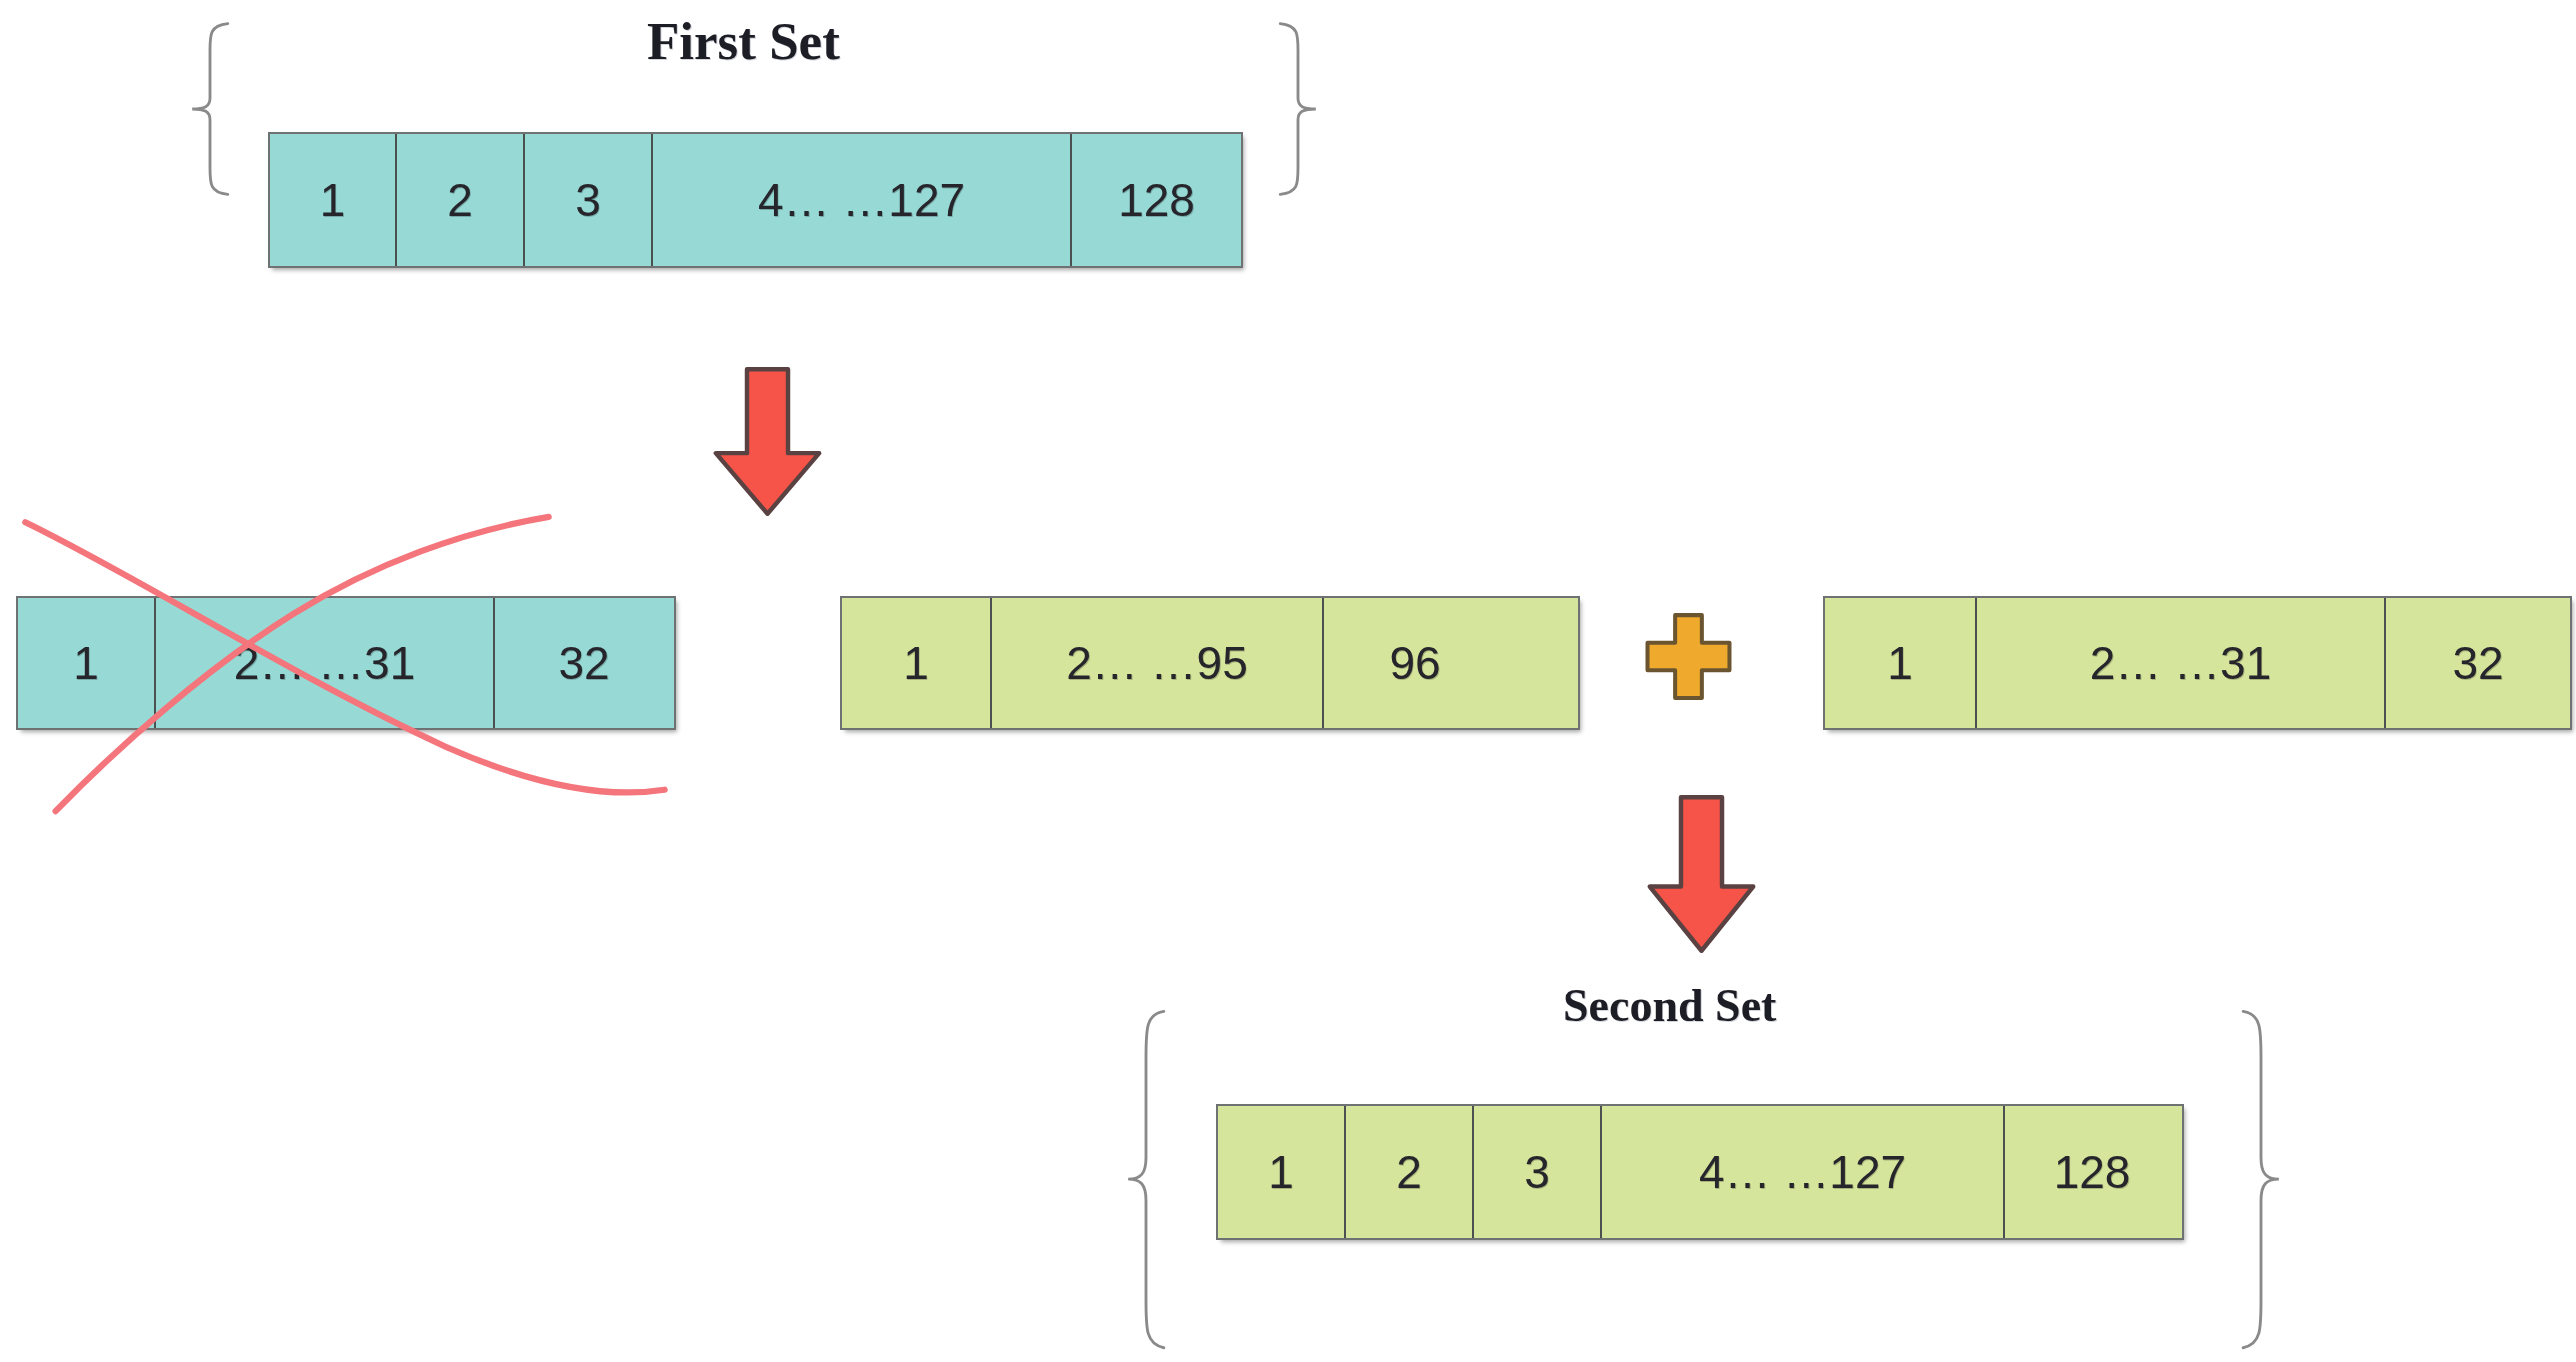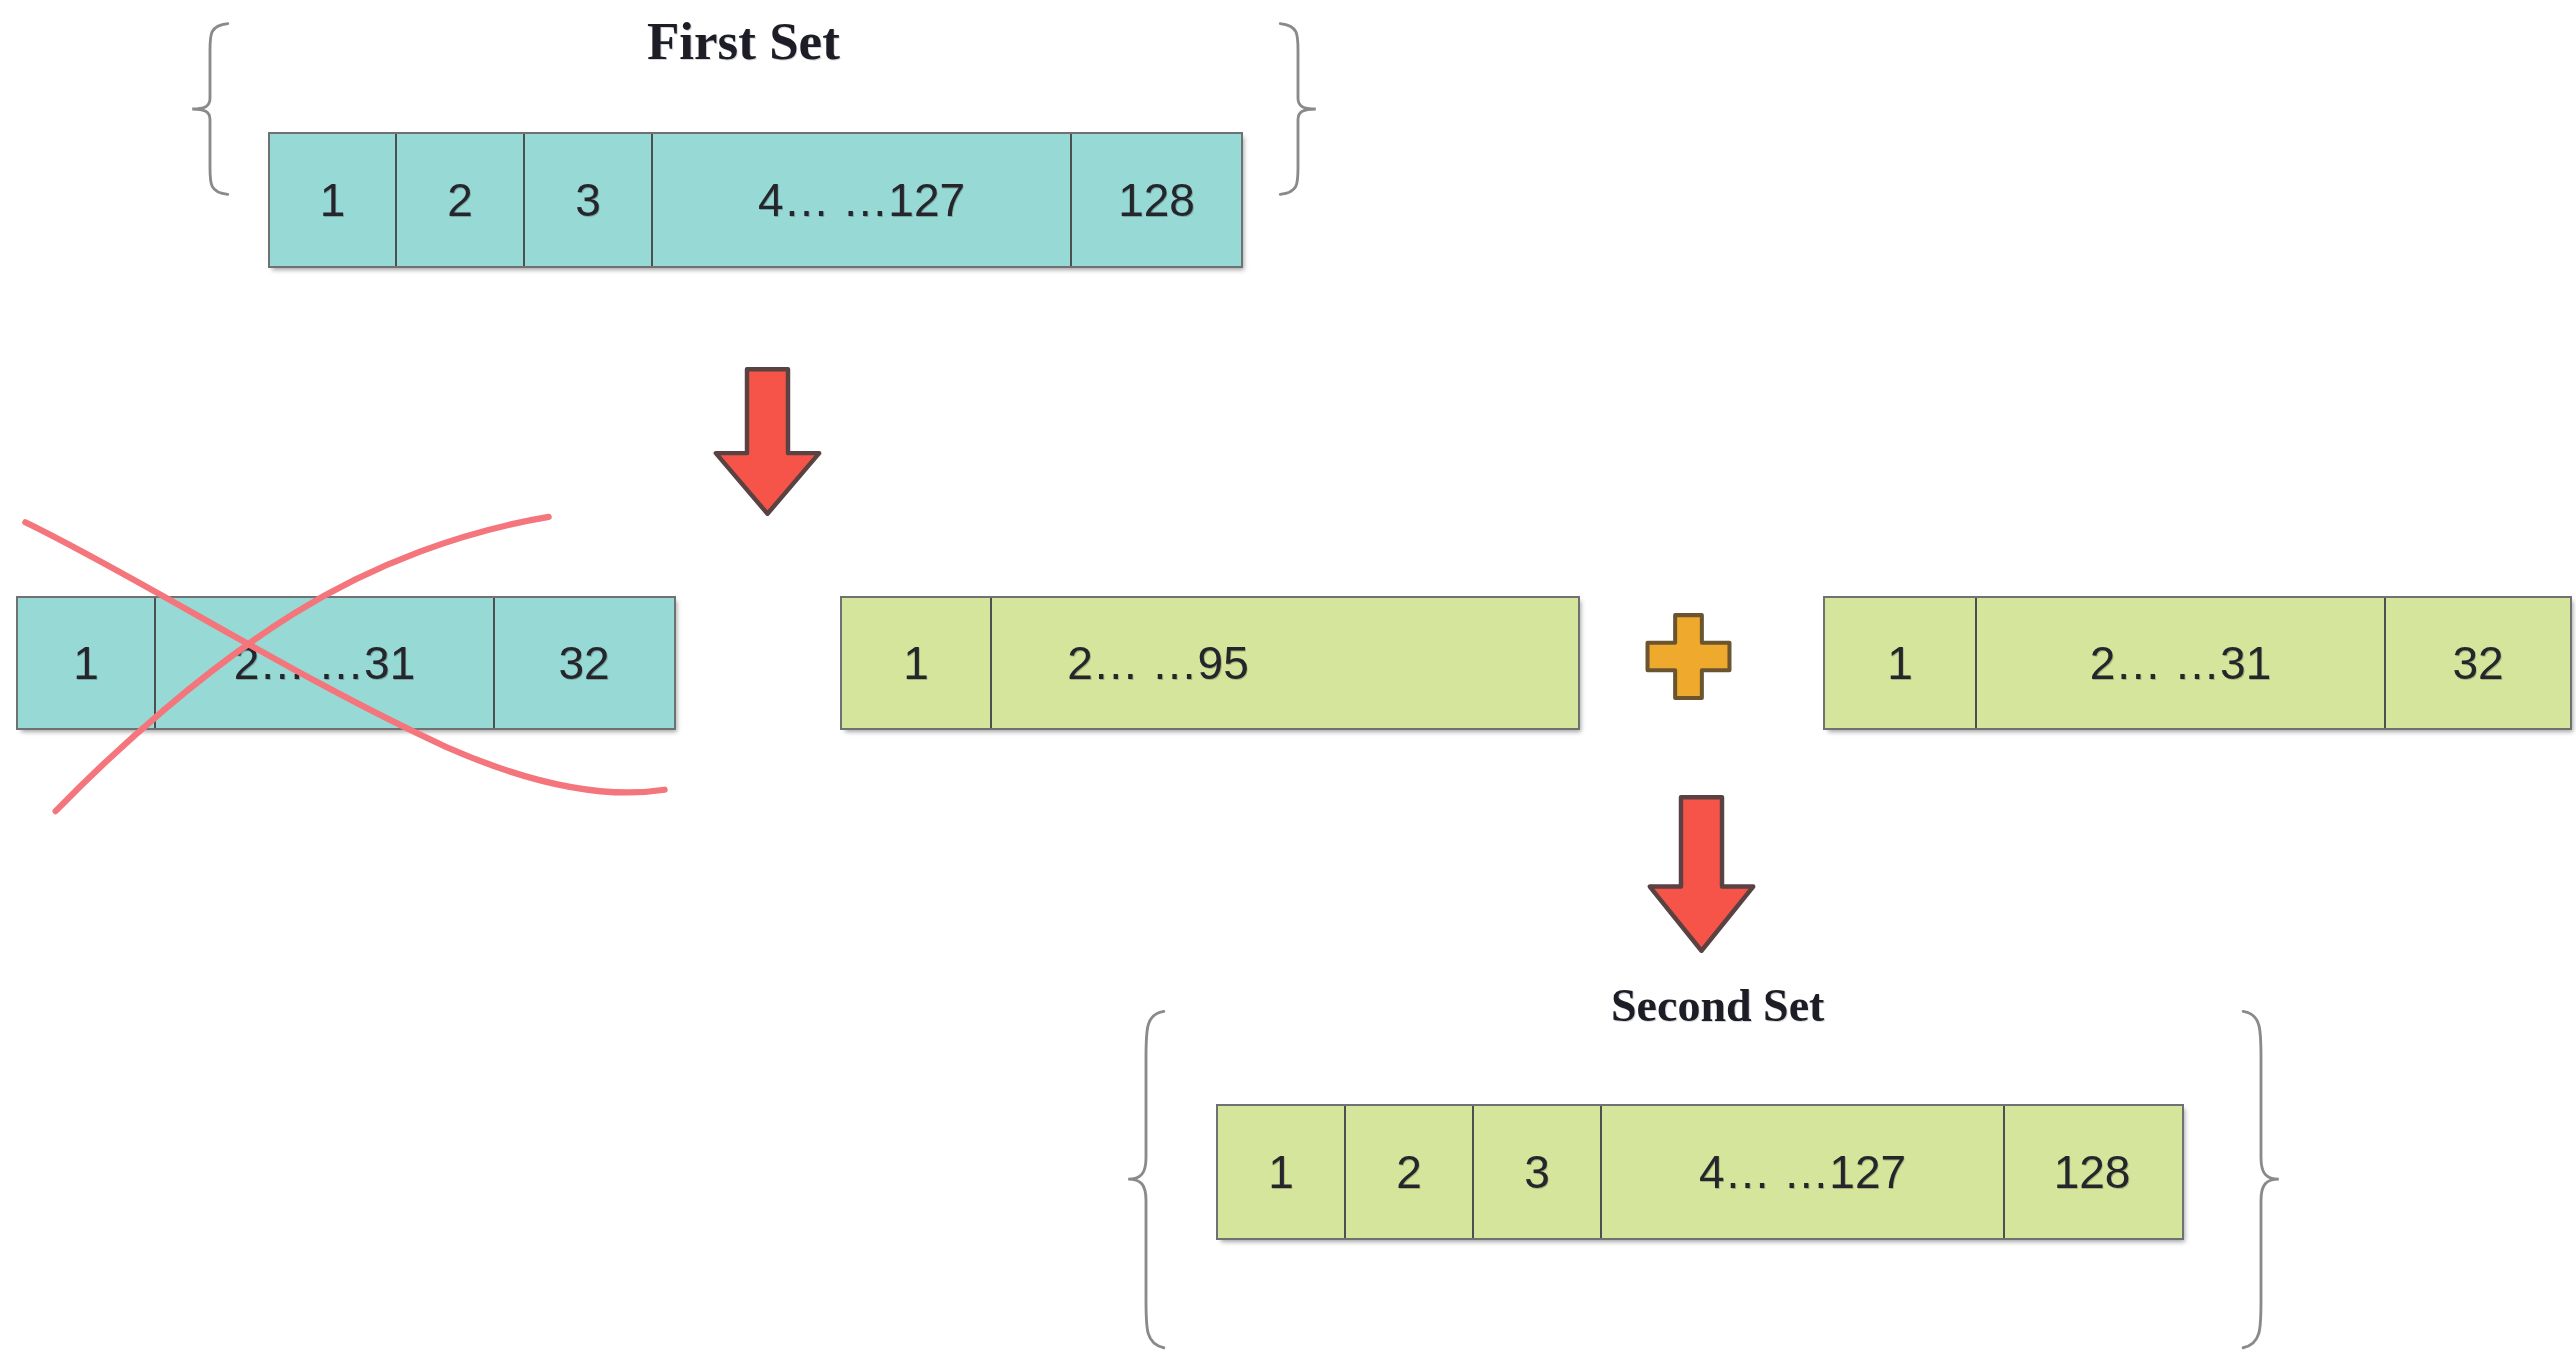--- a/index.html
+++ b/index.html
@@ -102,41 +102,42 @@
 <div class="cross-out" style="left:0px; top:508px; width:714px; height:321px;">
   <svg width="714" height="321" viewBox="0 0 800 360" xmlns="http://www.w3.org/2000/svg">
     <path d="M28 16 C 160 80, 330 190, 500 268 C 600 312, 680 326, 745 316" fill="none" stroke="#f4757b" stroke-width="7" stroke-linecap="round"></path>
     <path d="M62 340 C 130 270, 230 180, 330 118 C 420 62, 520 26, 615 10" fill="none" stroke="#f4757b" stroke-width="7" stroke-linecap="round"></path>
   </svg>
 </div>
 
 <div class="strip green" style="left:840px; top:596px; width:740px; height:134px;">
   <div class="cell" style="width:150px; font-size:46px;">1</div>
   <div class="cell" style="width:332px; font-size:46px;">2… …95</div>
+  <div class="cell" style="width:182px; font-size:46px;">96</div>
 </div>
 
 <div class="plus-sign" style="left:1641px; top:608px; width:95px; height:98px;">
   <svg width="95" height="98" viewBox="0 0 106 110" xmlns="http://www.w3.org/2000/svg">
     <path d="M38 8 L68 8 L68 39 L99 39 L99 70 L68 70 L68 101 L38 101 L38 70 L7 70 L7 39 L38 39 Z" fill="#efa92c" stroke="#6b5530" stroke-width="4.5" stroke-linejoin="round"></path>
   </svg>
 </div>
 
 <div class="strip green" style="left:1823px; top:596px; width:749px; height:134px;">
   <div class="cell" style="width:152px; font-size:46px;">1</div>
   <div class="cell" style="width:409px; font-size:46px;">2… …31</div>
   <div class="cell" style="width:184px; font-size:46px;">32</div>
 </div>
 
 <div class="down-arrow" style="left:1639px; top:792px; width:125px; height:165px;">
   <svg width="125" height="165" viewBox="0 0 140 185" xmlns="http://www.w3.org/2000/svg">
     <path d="M47 6 L93 6 L93 106 L128 106 L70 178 L12 106 L47 106 Z" fill="#f75449" stroke="#5b4242" stroke-width="5" stroke-linejoin="round"></path>
   </svg>
 </div>
 
-<div class="set-title" style="left:1563px; top:979px; font-size:46px;margin-left:48px;">Second Set</div>
+<div class="set-title" style="left:1563px; top:979px; font-size:46px;">Second Set</div>
 
 <div class="brace" style="left:1119px; top:1006px; width:54px; height:348px;">
   <svg width="54" height="348" viewBox="0 0 60 390" xmlns="http://www.w3.org/2000/svg">
     <path d="M50 6 C 30 9, 30 26, 30 58 L30 170 C30 188, 24 194, 10 194 C24 194, 30 200, 30 218 L30 330 C30 362, 30 379, 50 383" fill="none" stroke="#8a8a8a" stroke-width="3.2" stroke-linecap="round"></path>
   </svg>
 </div>
 
 <div class="brace" style="left:2234px; top:1006px; width:54px; height:348px;">
   <svg width="54" height="348" viewBox="0 0 60 390" xmlns="http://www.w3.org/2000/svg">
     <path d="M10 6 C 30 9, 30 26, 30 58 L30 170 C30 188, 36 194, 50 194 C36 194, 30 200, 30 218 L30 330 C30 362, 30 379, 10 383" fill="none" stroke="#8a8a8a" stroke-width="3.2" stroke-linecap="round"></path>

